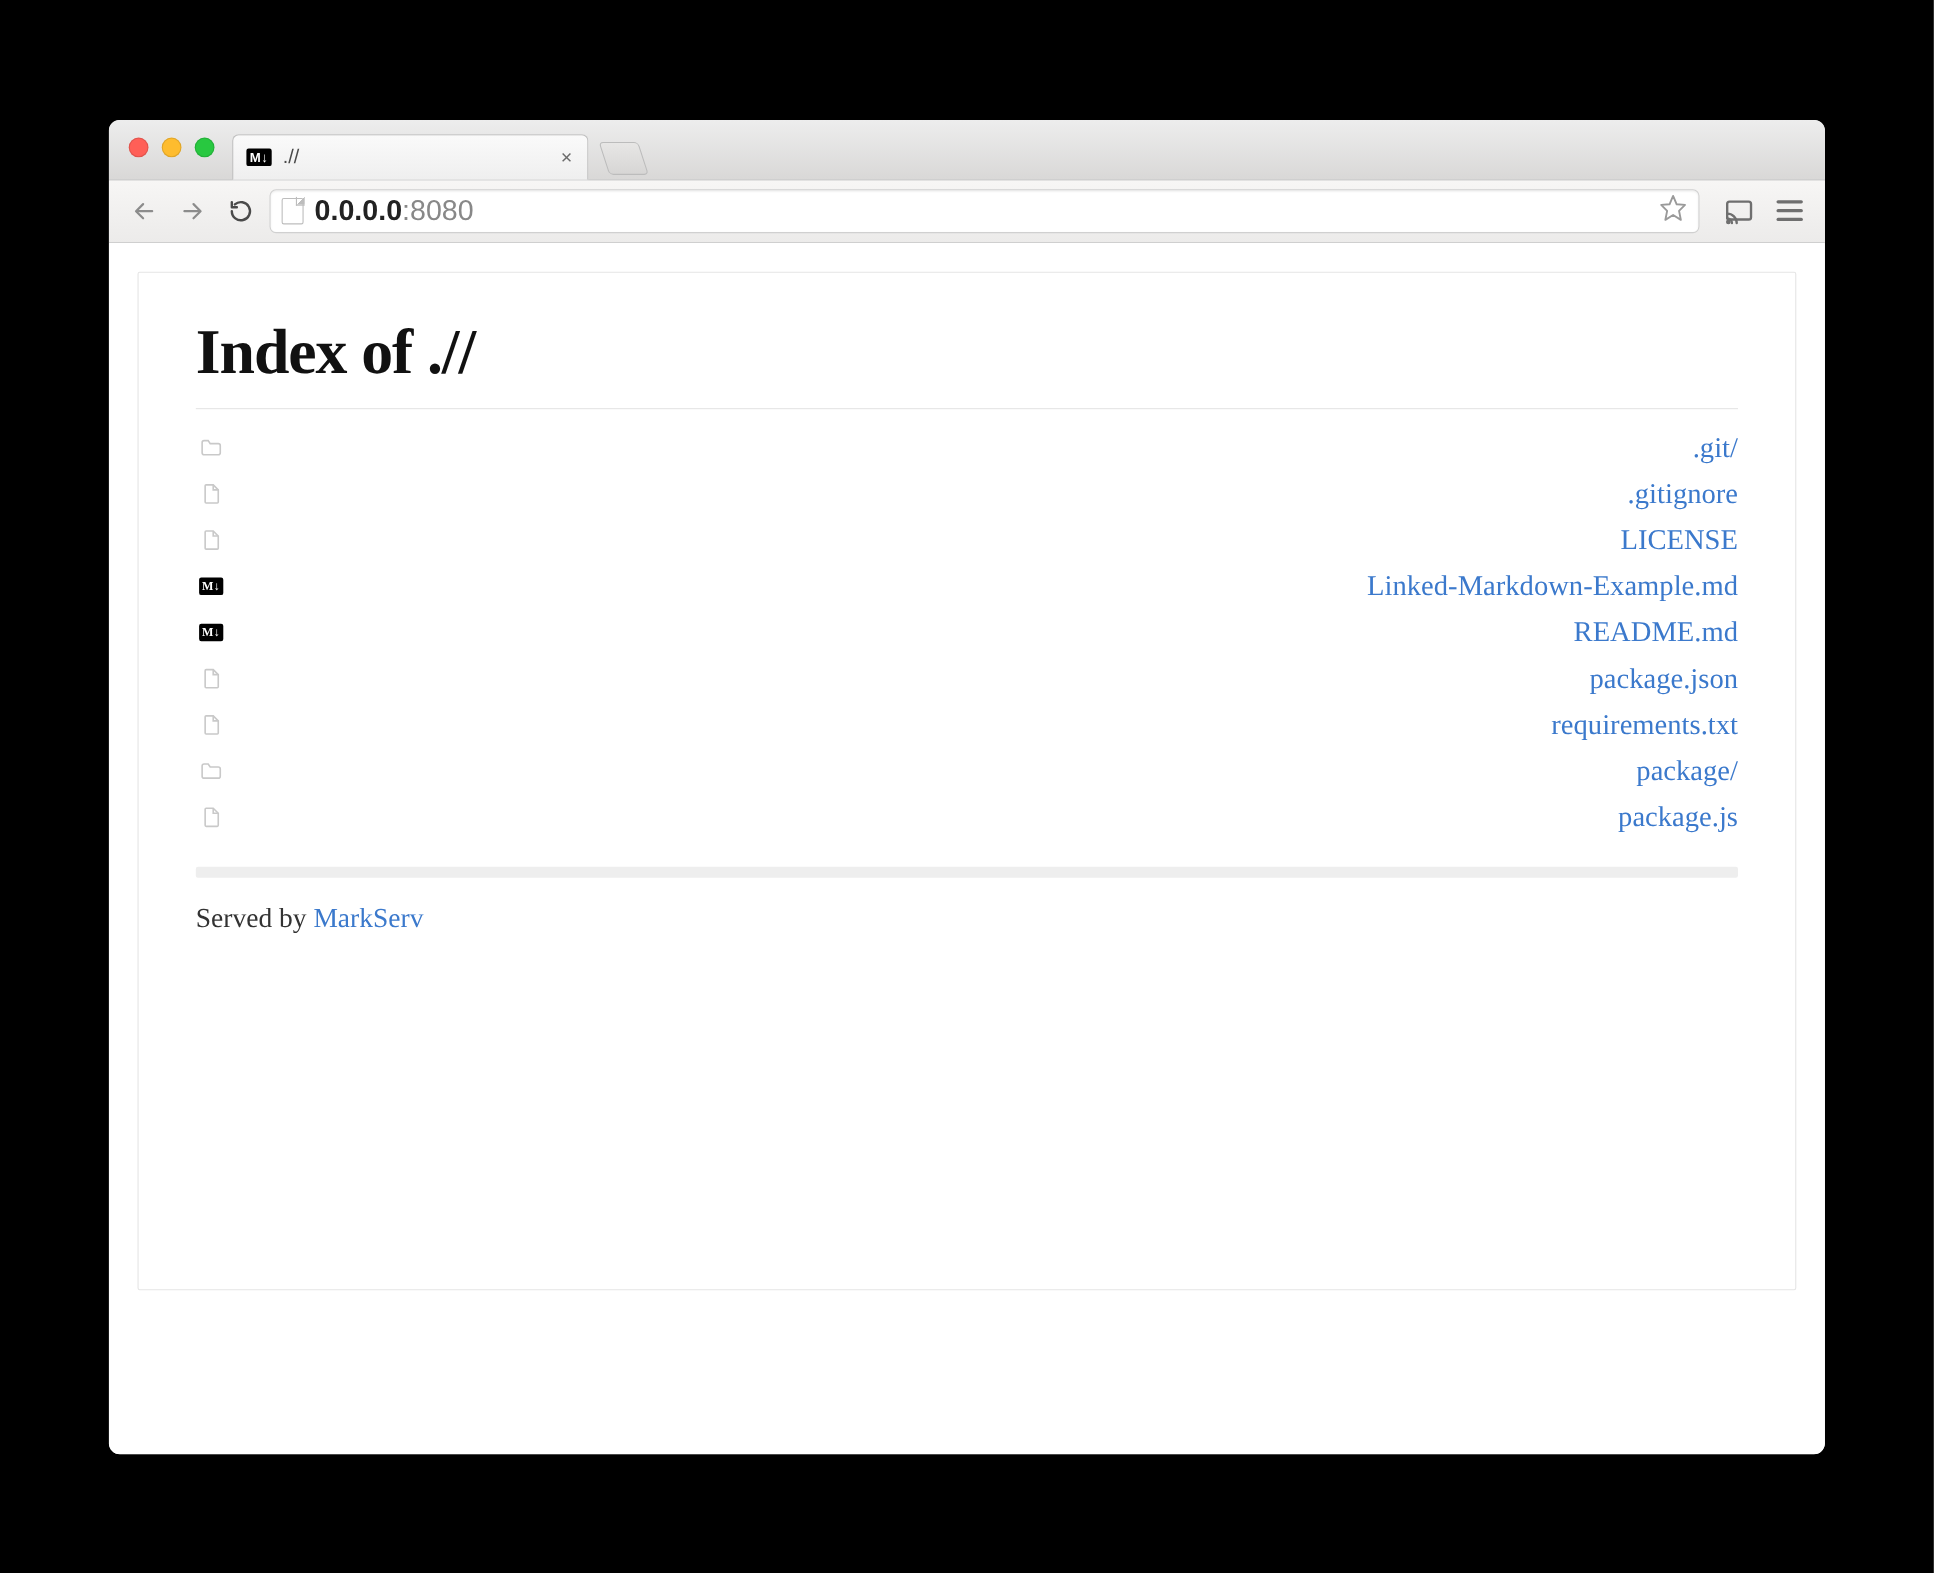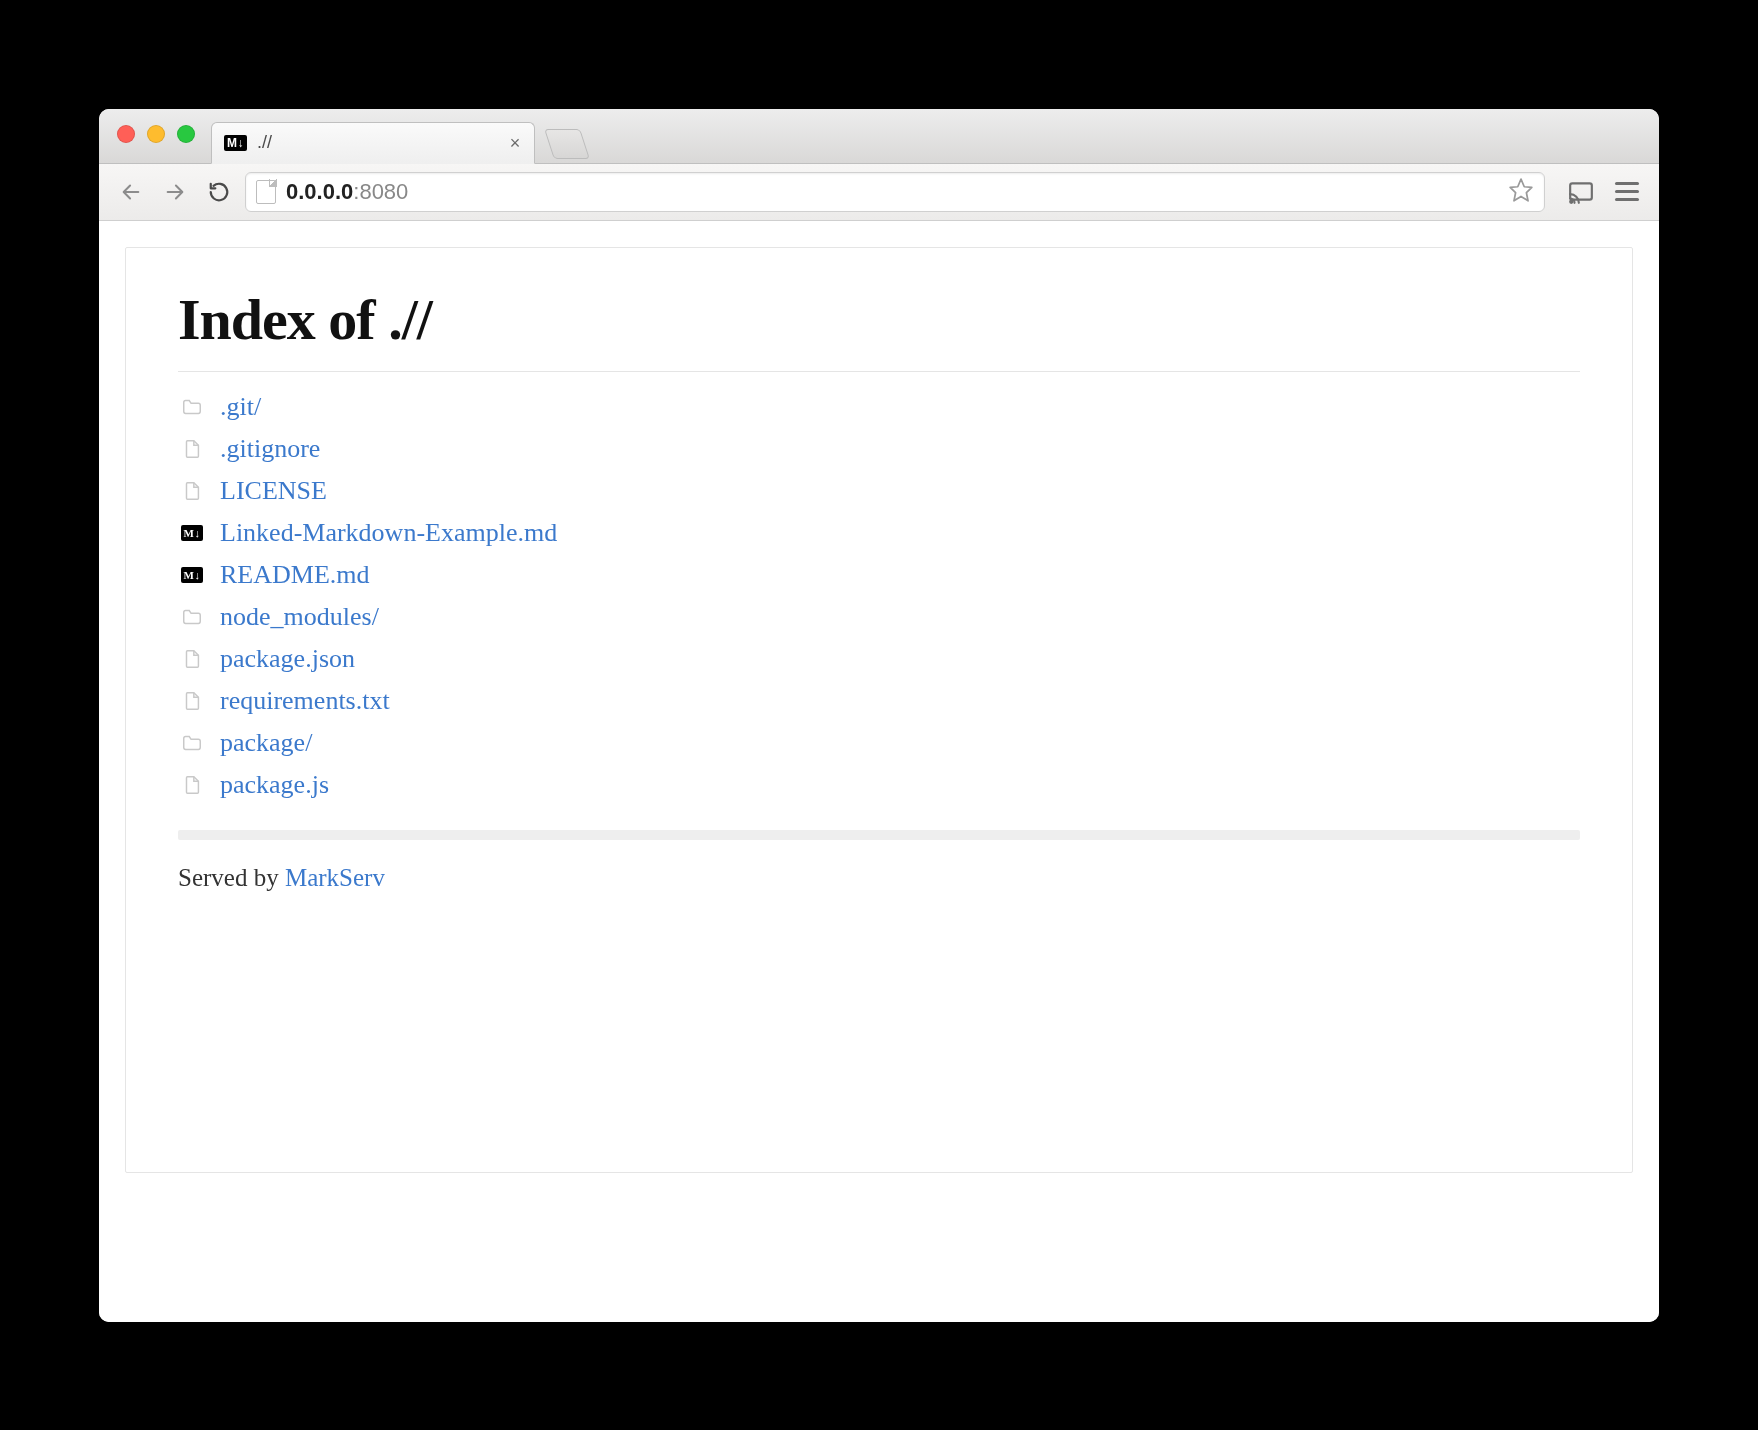--- a/index.html
+++ b/index.html
@@ -129,21 +129,21 @@
     width:18px;height:22px;
     border:1.5px solid #bdbdbd;
     border-radius:2px;
     position:relative;
   }
   .page-icon::before{
     content:"";position:absolute;top:-1.5px;right:-1.5px;width:7px;height:7px;
     background:linear-gradient(135deg,transparent 49%,#bdbdbd 50%);
     border-bottom:1.5px solid #bdbdbd;border-left:1.5px solid #bdbdbd;
   }
-  .url{font-size:22px;color:#222;}
+  .url{font-size:26px;color:#222;}
   .url .port{color:#888;}
   .right-icons{display:flex;align-items:center;gap:10px;margin-left:10px;}
   .right-icons .iconbtn{
     width:36px;height:36px;display:flex;align-items:center;justify-content:center;color:#6f6f6f;
   }
   .star svg,.cast svg,.menu svg{width:26px;height:26px;}
   .menu-lines{display:flex;flex-direction:column;gap:5px;}
   .menu-lines span{display:block;width:24px;height:3px;background:#6f6f6f;border-radius:2px;}
   
   .viewport{
@@ -170,20 +170,21 @@
   }
   ul.listing{
     list-style:none;
     padding:0;margin:14px 0 24px 0;
   }
   ul.listing li{
     display:flex;align-items:center;
     gap:14px;
     padding:6px 0;
     font-size:26px;
+    justify-content:space-between;
   }
   ul.listing a{color:var(--link);text-decoration:none;}
   .ficon{width:28px;display:flex;justify-content:center;}
   .ficon svg{width:22px;height:22px;}
   .ficon .folder{stroke:#c9c9c9;fill:none;stroke-width:1.6;}
   .ficon .file{stroke:#c9c9c9;fill:none;stroke-width:1.6;}
   .sep{
     height:10px;background:#eee;border-radius:2px;margin:18px 0 24px 0;
   }
   .footer{
@@ -300,28 +301,20 @@
           </li>
           <li>
             <span class="ficon">
               <span class="md-badge" style="font-size:11px;padding:2px 3px;">M↓</span>
             </span>
             <a href="#">README.md</a>
           </li>
           <li>
             <span class="ficon">
               <svg viewBox="0 0 24 24">
-                <path class="folder" d="M3 7a2 2 0 0 1 2-2h4l2 3h8a2 2 0 0 1 2 2v7a2 2 0 0 1-2 2H5a2 2 0 0 1-2-2V7z"></path>
-              </svg>
-            </span>
-            <a href="#">node_modules/</a>
-          </li>
-          <li>
-            <span class="ficon">
-              <svg viewBox="0 0 24 24">
                 <path class="file" d="M7 3h7l5 5v12a1 1 0 0 1-1 1H7a1 1 0 0 1-1-1V4a1 1 0 0 1 1-1z"></path>
                 <path class="file" d="M14 3v5h5"></path>
               </svg>
             </span>
             <a href="#">package.json</a>
           </li>
           <li>
             <span class="ficon">
               <svg viewBox="0 0 24 24">
                 <path class="file" d="M7 3h7l5 5v12a1 1 0 0 1-1 1H7a1 1 0 0 1-1-1V4a1 1 0 0 1 1-1z"></path>

